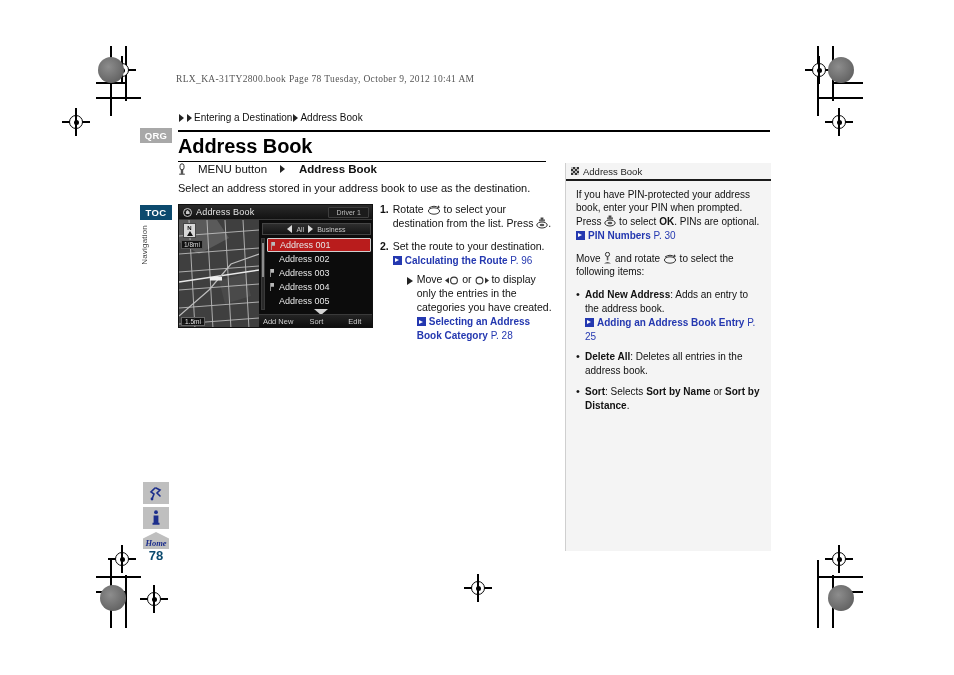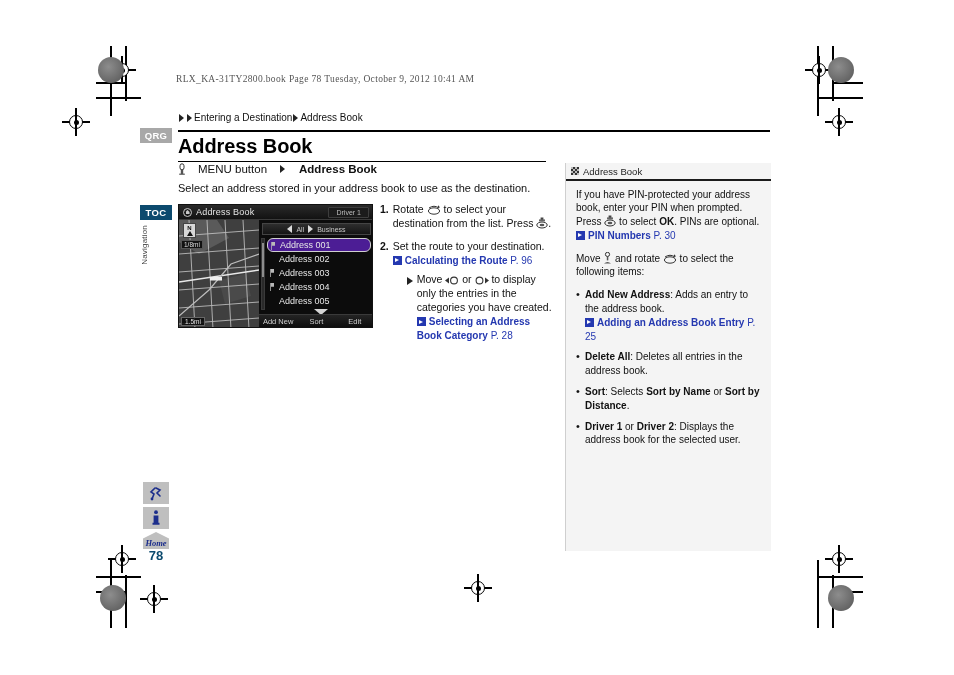--- a/index.html
+++ b/index.html
@@ -260,22 +260,22 @@
   }
   .nav-row {
     height: 14px;
     display: flex; align-items: center;
     color: #e6e6e6; font-size: 9px;
     padding-left: 12px;
     position: relative;
   }
   .nav-row.sel {
     border: 1px solid #cfcfcf;
-    border-radius: 6px;
-    background: #4c1d95;
+    border-radius: 1px;
+    background: #b91c1c;
   }
   .pin {
     position: absolute; left: 2px; top: 3px;
     width: 5px; height: 8px;
     background: #b9b9b9;
     clip-path: polygon(40% 0%, 100% 0%, 100% 48%, 40% 48%, 40% 100%, 25% 100%, 25% 0%);
   }
   .scroll-track {
     position: absolute; left: 2px; top: 18px;
     width: 4px; height: 72px;
@@ -674,19 +674,16 @@
       </li>
 
       <li>
         <b>Delete All</b><span>: Deletes all entries in the address book.</span>
       </li>
 
       <li>
         <b>Sort</b><span>: Selects </span><b>Sort by Name</b><span> or </span><b>Sort by Distance</b><span>.</span>
       </li>
 
-      <li>
-        <b>Driver 1</b><span> or </span><b>Driver 2</b><span>: Displays the address book for the selected user.</span>
-      </li>
 
     </ul>
   </div>
 </div>
 
 </body></html>

